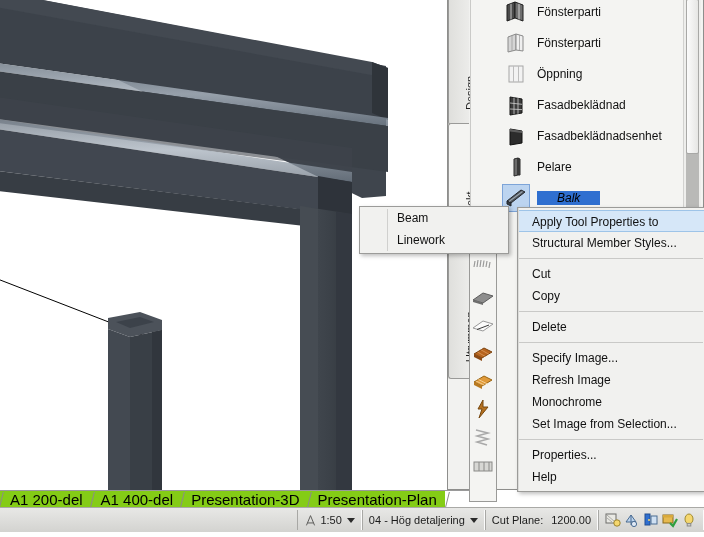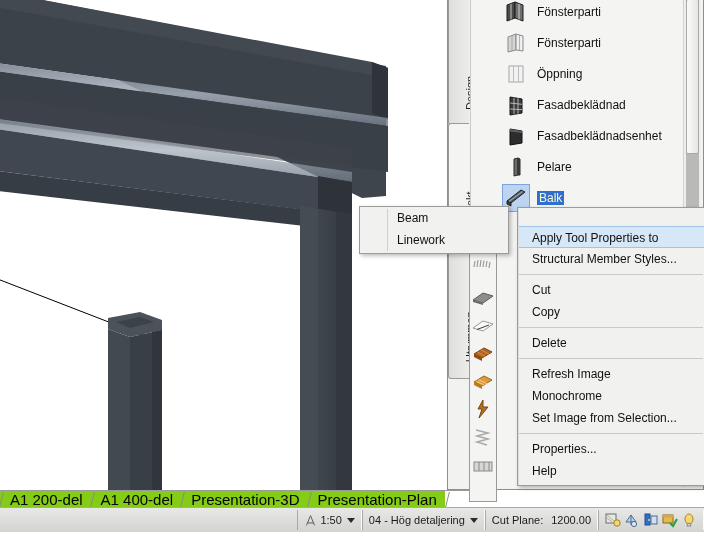--- a/index.html
+++ b/index.html
@@ -96,21 +96,21 @@
     transform:rotate(-90deg);transform-origin:left top;
     position:absolute;left:15px;
   }
 
   
   #tool-list{position:absolute;left:23px;top:1px;right:18px;bottom:1px;overflow:hidden;background:#f4f4f2;}
   .tool-row{
     display:flex;align-items:center;height:31px;padding-left:9px;box-sizing:border-box;
   }
   .tool-row .tlabel{font-size:12px;color:#111;white-space:nowrap;}
-  .tool-row.selected .tlabel{background:#2f6fd0;color:#fef9c3;padding:0 2px;}
+  .tool-row.selected .tlabel{background:#2f6fd0;color:#000000;padding:0 20px;font-style:italic;}
   .tool-row.selected .ticon-wrap{background:#bcd4f0;outline:1px solid #7da4d8;}
   .ticon-wrap{display:flex;align-items:center;justify-content:center;width:26px;height:26px;margin-right:8px;flex:none;}
 
   
   #vscroll{
     position:absolute;right:1px;top:1px;width:17px;bottom:1px;
     background:#eeeeec;border-left:1px solid #d2d2d0;
   }
   #vscroll .track{position:absolute;left:2px;right:2px;top:2px;bottom:2px;background:#b9b9b7;border-radius:2px;}
   #vscroll .thumb{
@@ -125,21 +125,21 @@
     background:#f4f4f2;border:1px solid #9a9a98;box-sizing:border-box;
     display:flex;flex-direction:column;align-items:center;padding-top:4px;gap:4px;
     overflow:hidden;
   }
   #icon-strip .sico{width:24px;height:24px;flex:none;}
 
   
   #ctxmenu{
     position:absolute;left:517px;top:207px;width:187px;
     background:#f1f1ef;border:1px solid #9b9b99;border-right:none;
-    box-sizing:border-box;padding:18px 0 3px 0;
+    box-sizing:border-box;padding:2px 0 3px 0;
     box-shadow:2px 2px 4px rgba(0,0,0,.25);
   }
   #ctxmenu .gutter{position:absolute;left:0;top:0;bottom:0;width:1px;background:#dcdcda;}
   .mi{
     height:22px;line-height:22px;padding-left:14px;font-size:12px;color:#111;
     white-space:nowrap;box-sizing:border-box;
   }
   .mi.hl{background:#d6e7f8;border-top:1px solid #9ec4e8;border-bottom:1px solid #9ec4e8;}
   .msep{height:1px;background:#c9c9c7;margin:4px 1px 4px 1px;}
 
@@ -416,20 +416,21 @@
   <div id="ctxmenu">
     <div class="gutter"></div>
     <div class="mi hl"><span>Apply Tool Properties to</span></div>
     <div class="mi"><span>Structural Member Styles...</span></div>
     <div class="msep"></div>
     <div class="mi"><span>Cut</span></div>
     <div class="mi"><span>Copy</span></div>
     <div class="msep"></div>
     <div class="mi"><span>Delete</span></div>
     <div class="msep"></div>
+    <div class="mi"><span>Specify Image...</span></div>
     <div class="mi"><span>Refresh Image</span></div>
     <div class="mi"><span>Monochrome</span></div>
     <div class="mi"><span>Set Image from Selection...</span></div>
     <div class="msep"></div>
     <div class="mi"><span>Properties...</span></div>
     <div class="mi"><span>Help</span></div>
   </div>
 
   <div id="submenu">
     <div class="gutter"></div>

